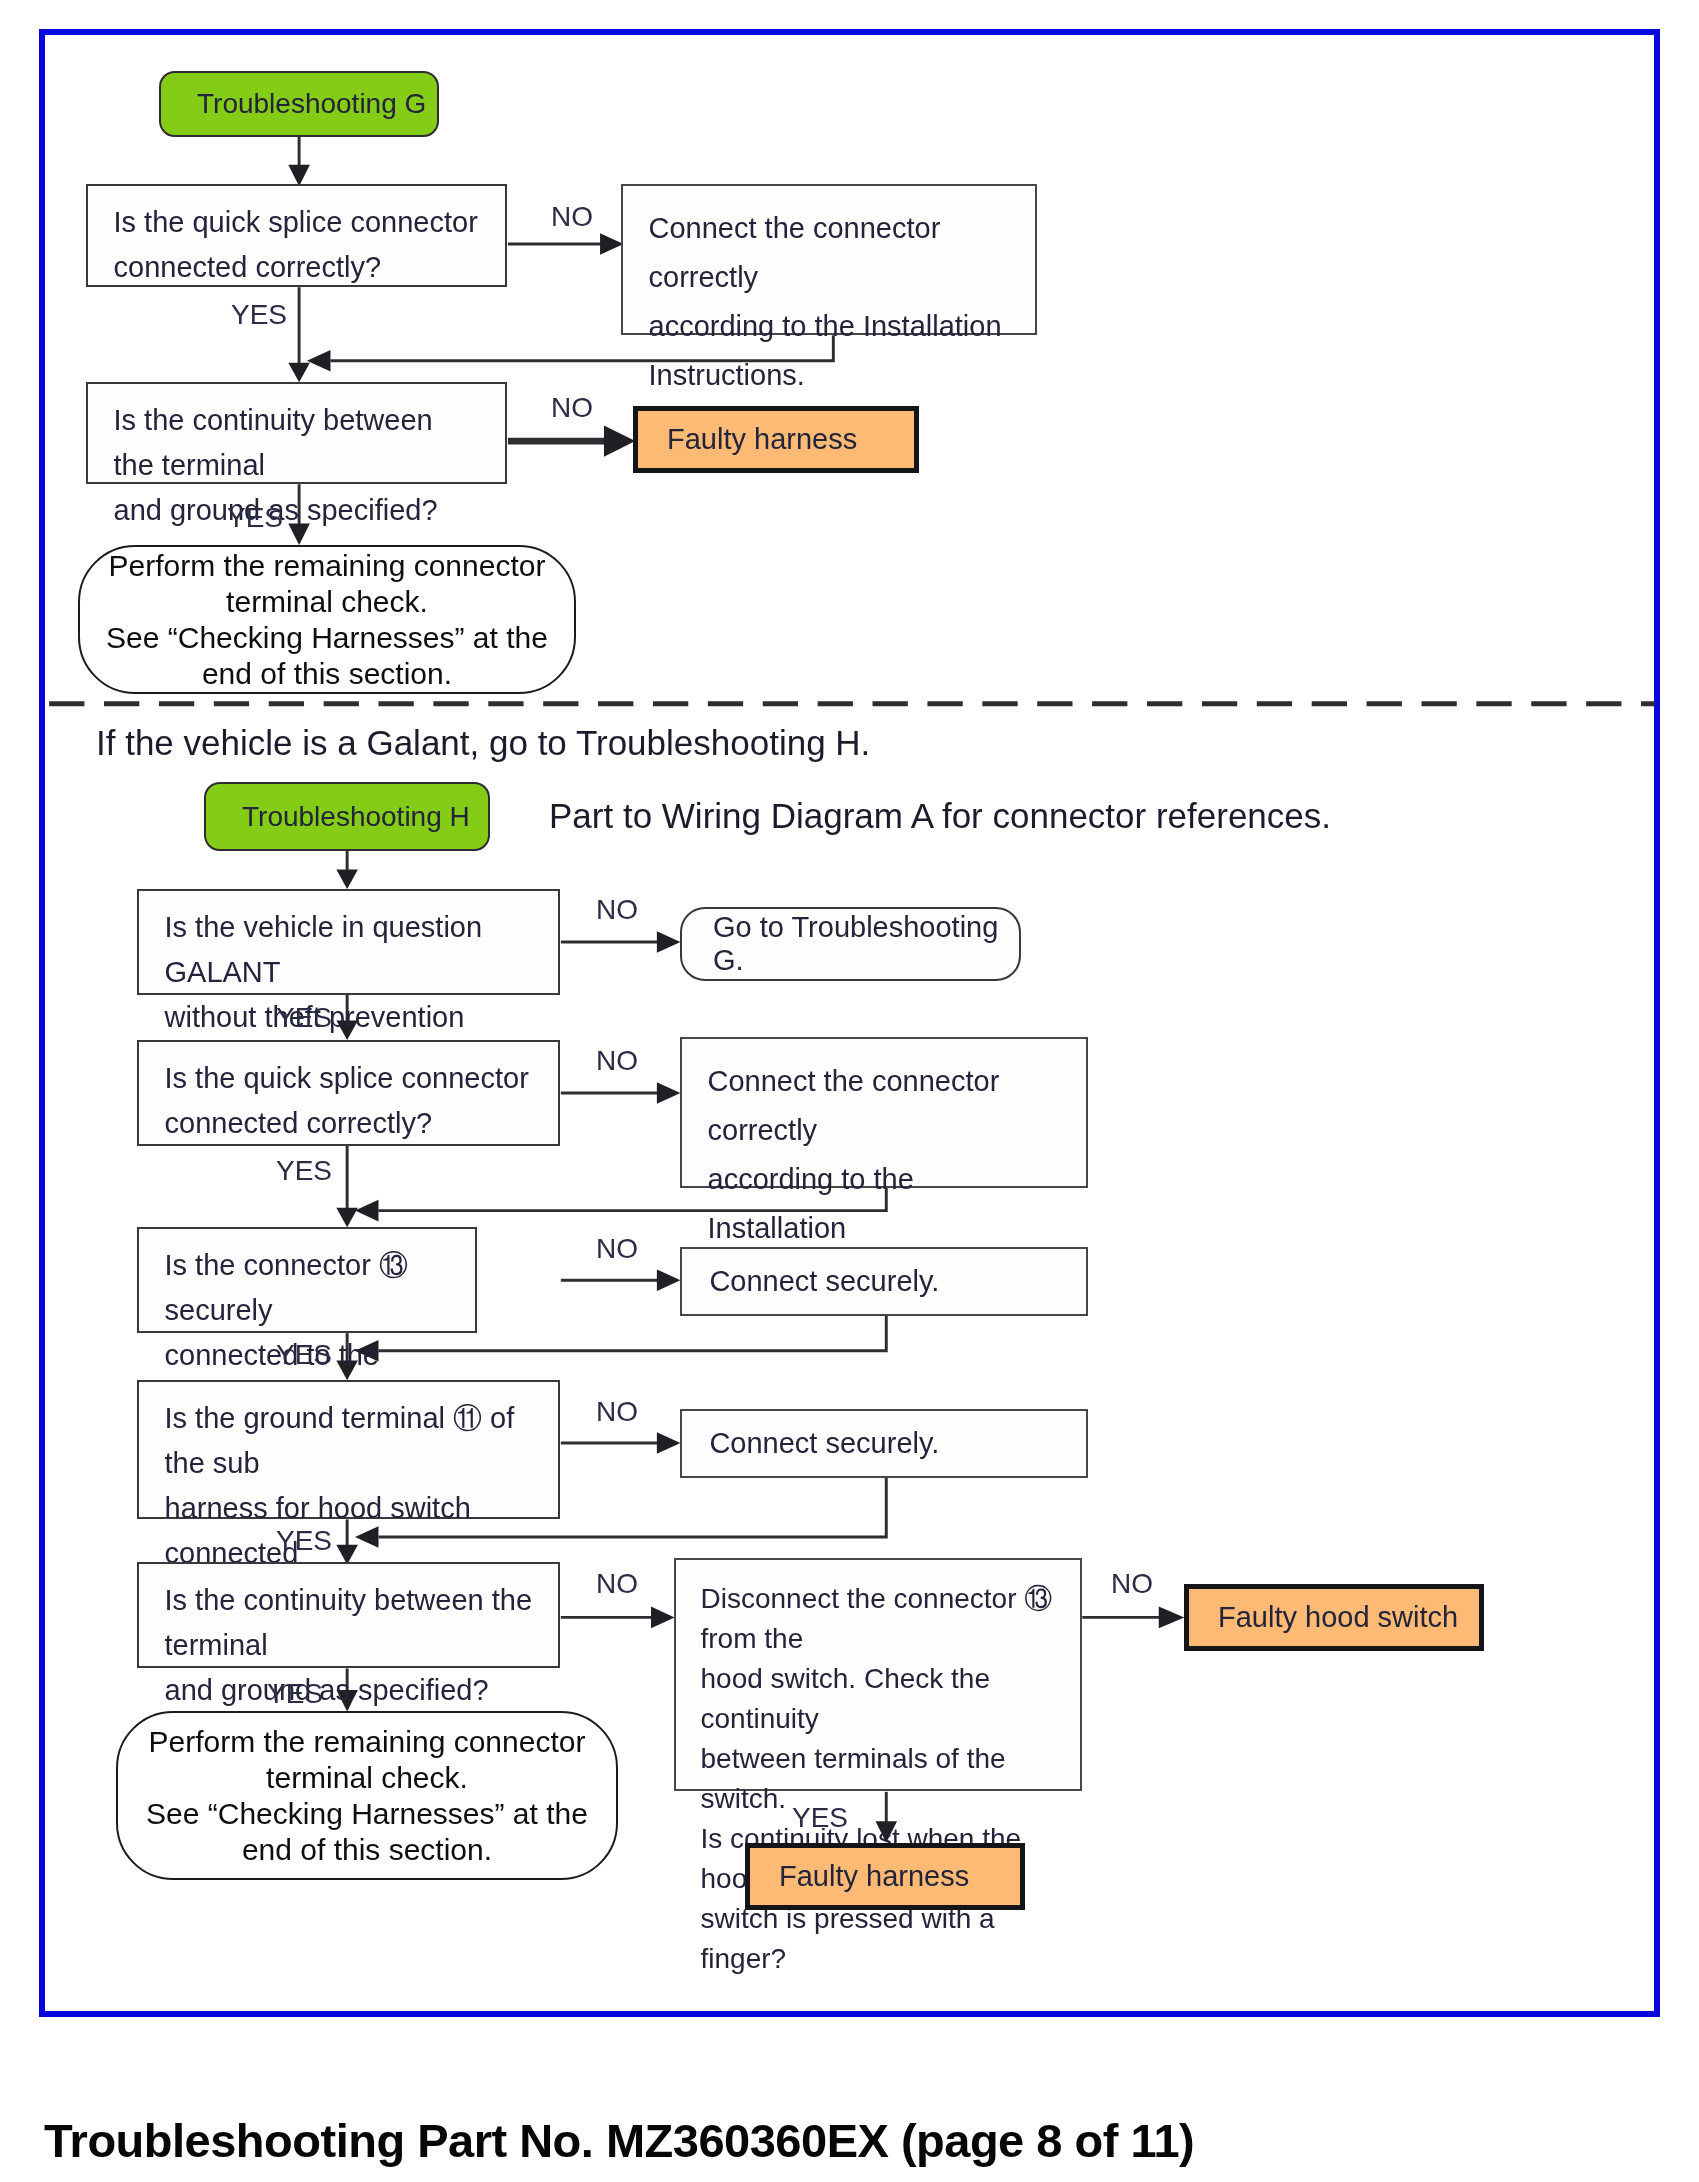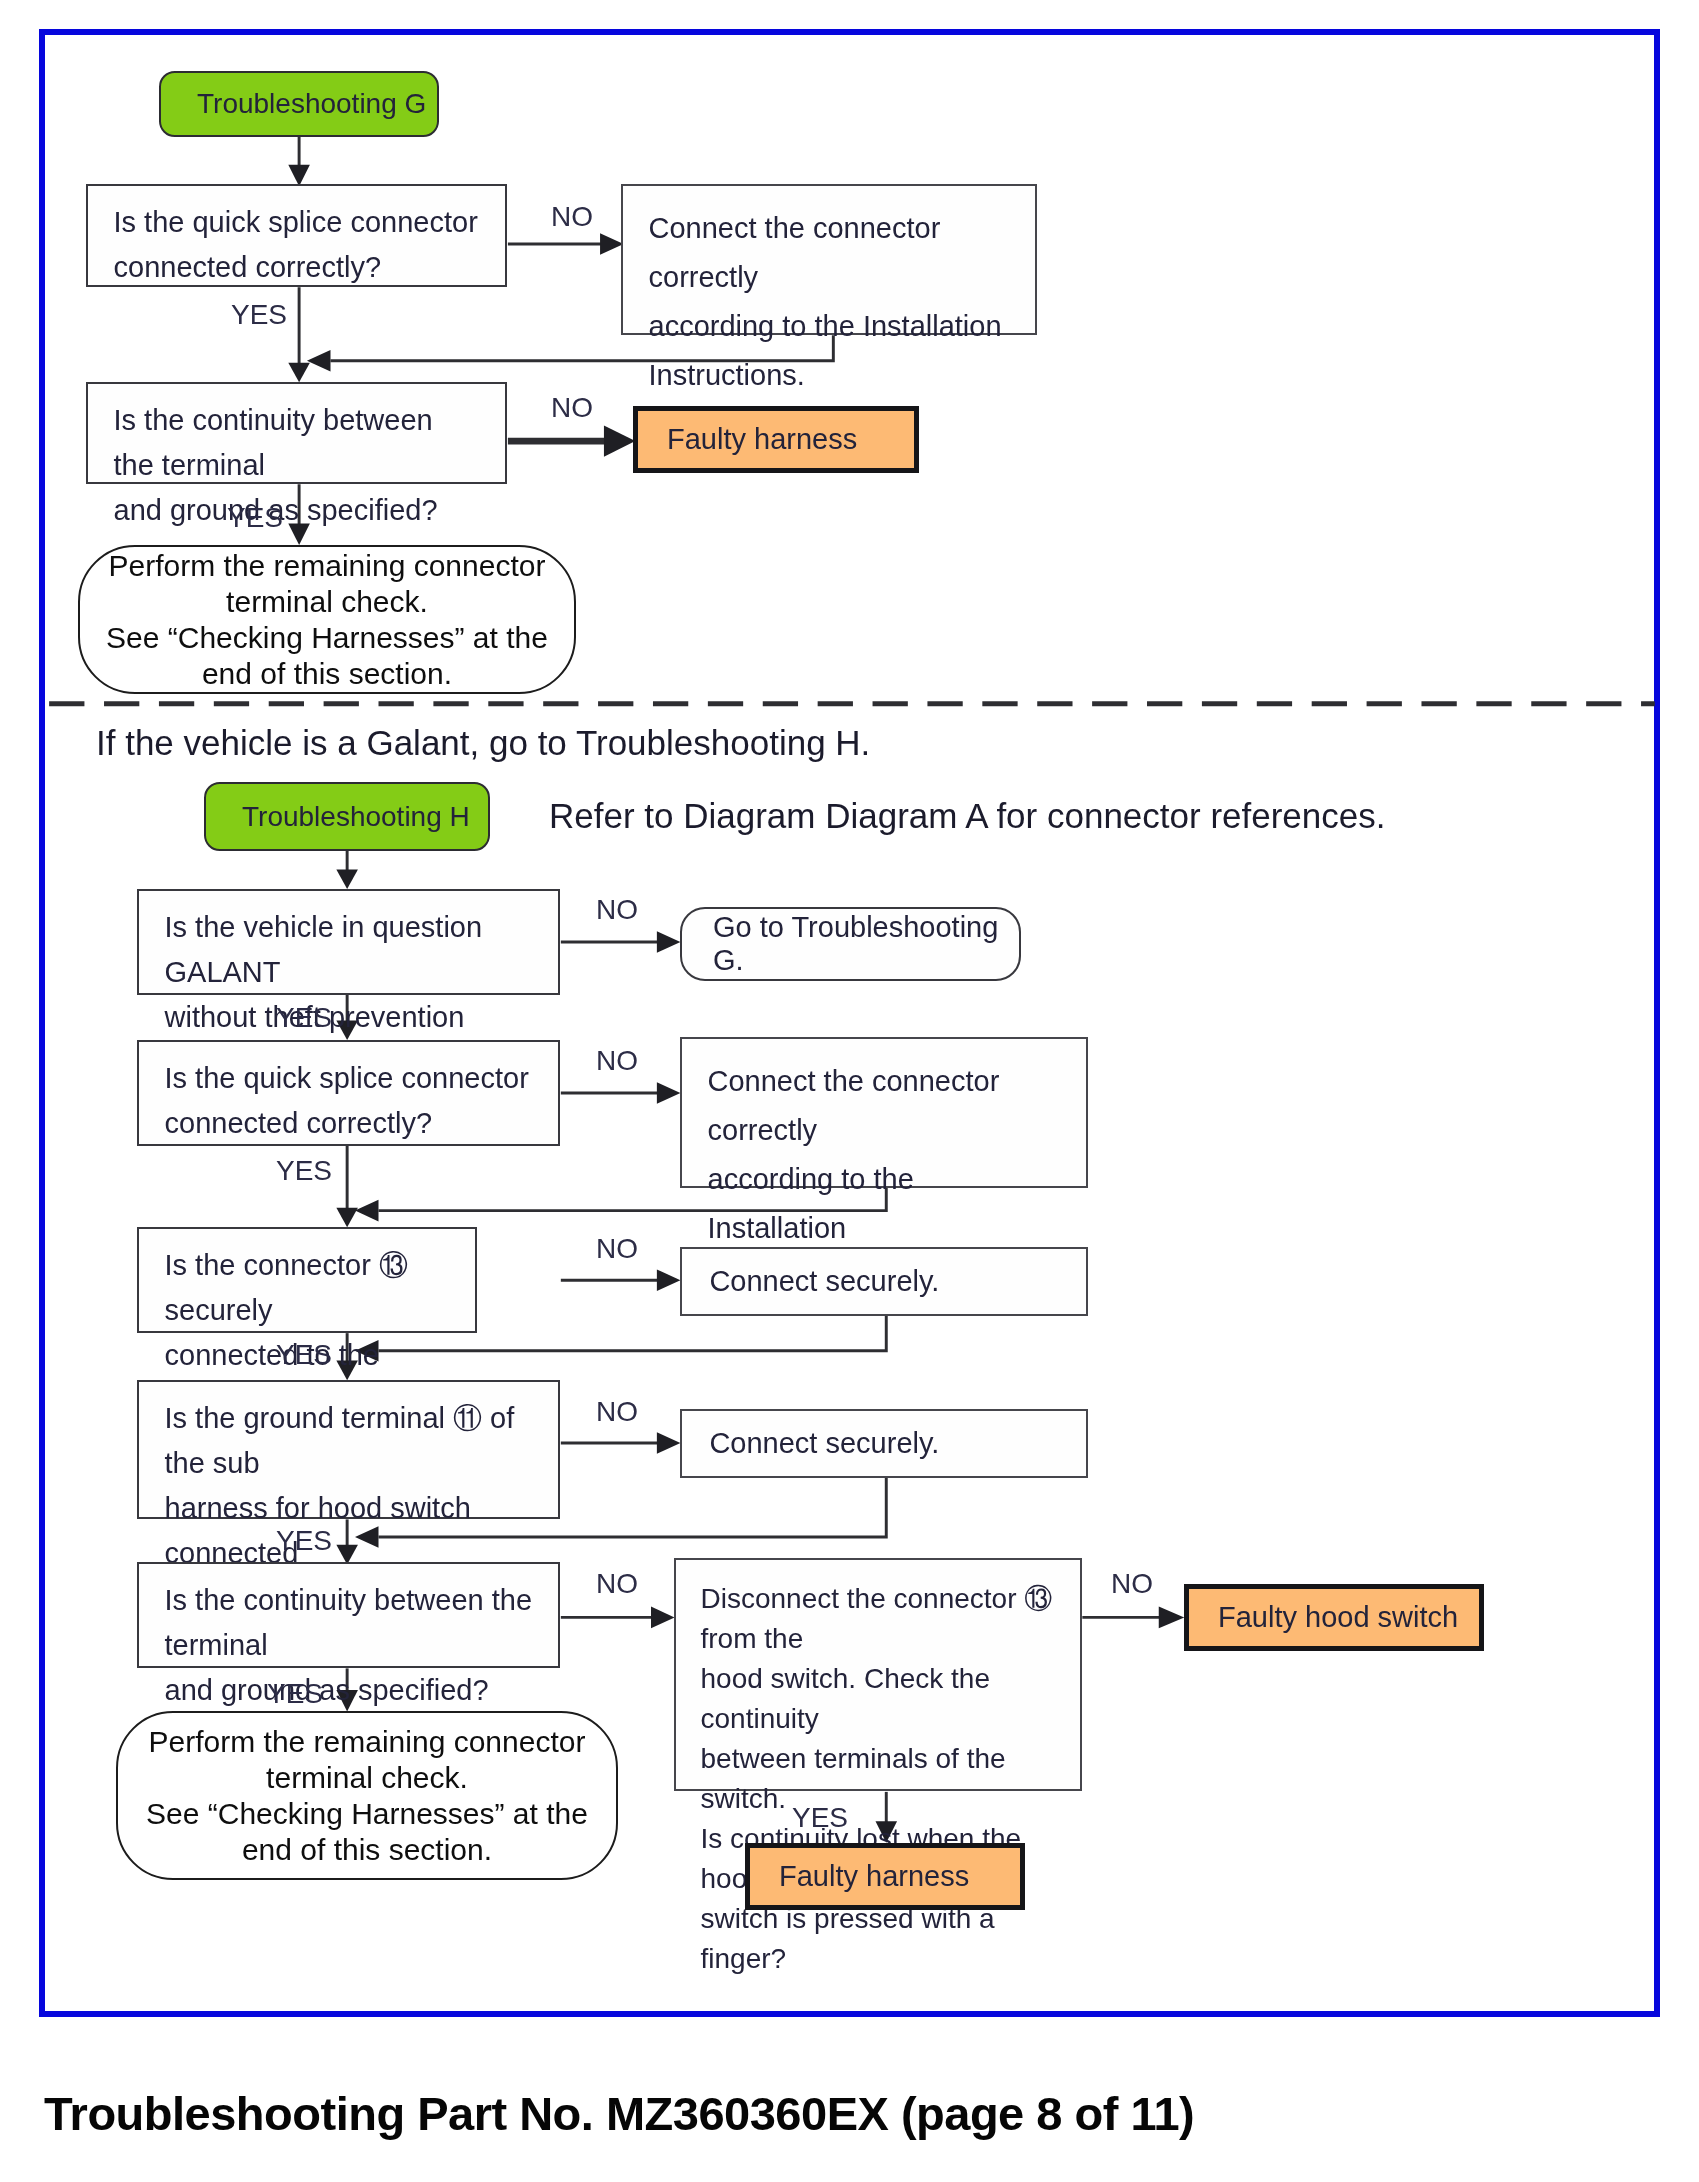--- a/index.html
+++ b/index.html
@@ -19,21 +19,21 @@
      align-items:center;padding-left:29px;color:#23233a;}
   .startnode{border:2.9px solid #2c2c32;border-radius:15.7px;background:#84cc16;display:flex;
      align-items:center;justify-content:flex-start;font-size:28px;color:#23233a;padding-left:36px;}
   .goto{border:2.9px solid #38383e;border-radius:19.6px;background:#fefefe;display:flex;
      align-items:center;padding-left:31px;font-size:29px;color:#23233a;}
   .term{border:2.9px solid #1c1c1c;border-radius:57px;background:#fff;display:flex;
      align-items:center;justify-content:center;text-align:center;font-size:30px;
      line-height:36px;white-space:pre-line;color:#0e0e0e;}
   .lbl{font-size:28px;color:#2c2c46;}
   .note{font-size:35px;color:#1b1b2c;white-space:nowrap;}
-  .caption{font-size:47px;font-weight:bold;color:#060606;letter-spacing:-0.5px;white-space:nowrap;}
+  .caption{font-size:47px;font-weight:bold;color:#060606;letter-spacing:-0.5px;white-space:nowrap;margin-top:27px;}
   svg line, svg polyline{stroke:#2e2e32;fill:none;}
   svg polygon{fill:#1f1f24;stroke:none;}
 </style>
 </head>
 <body>
 
 <div id="canvas">
 
   <div class="abs pageborder" style="left:39px;top:29px;width:1621px;height:1988px;"></div>
 
@@ -134,21 +134,21 @@
 terminal check.
 See “Checking Harnesses” at the
 end of this section.</div>
 
   <div class="abs note" style="left:96px;top:723px;">If the vehicle is a Galant, go to Troubleshooting H.</div>
 
   <div class="abs startnode" style="left:204px;top:782px;width:286px;height:69px;">
       <span>Troubleshooting H</span>
     </div>
 
-  <div class="abs note" style="left:549px;top:796px;">Refer to Diagram Diagram A for connector references.</div>
+  <div class="abs note" style="left:549px;top:796px;">Part to Wiring Diagram A for connector references.</div>
 
   <div class="abs q" style="left:137px;top:889px;width:423px;height:106px;">Is the vehicle in question GALANT
 without theft prevention system?</div>
 
   <div class="abs lbl" style="left:596px;top:894px;">NO</div>
 
   <div class="abs goto" style="left:680px;top:907px;width:341px;height:74px;border-radius:25px;">
       <span>Go to Troubleshooting G.</span>
     </div>
 

